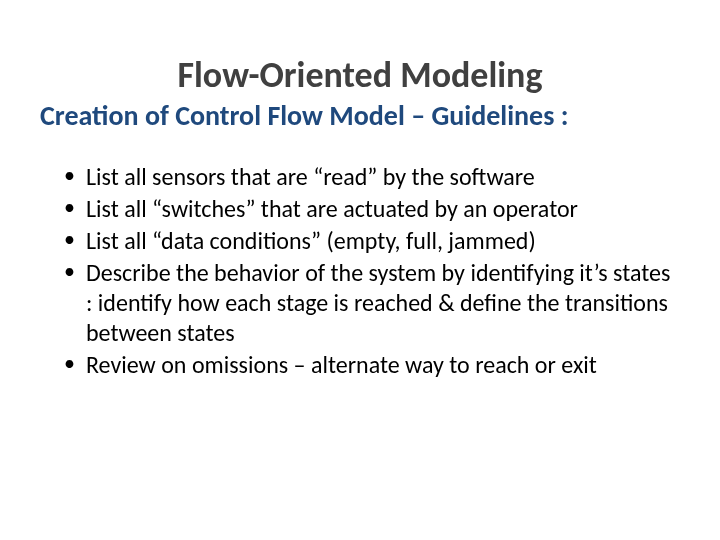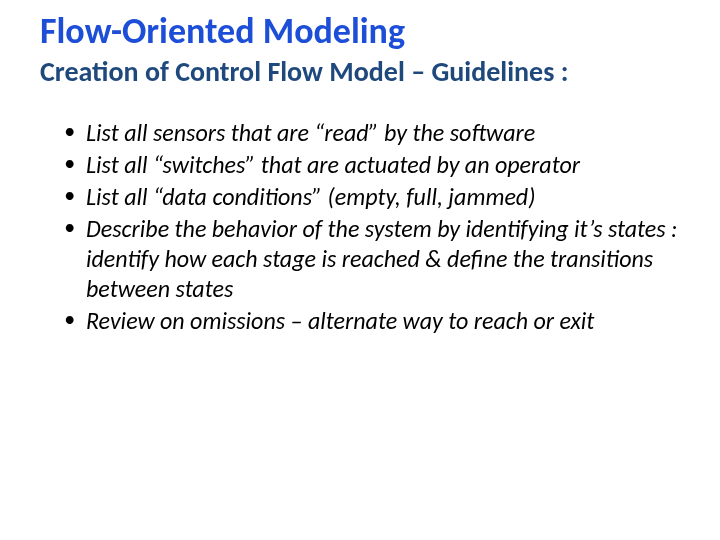--- a/index.html
+++ b/index.html
@@ -1,21 +1,21 @@
 <!DOCTYPE html>
 <html><head>
 <meta charset="utf-8">
 <style>
   * { margin: 0; padding: 0; box-sizing: border-box; }
   html, body { width: 720px; height: 540px; background: #fff; font-family: Calibri, "Segoe UI", Arial, sans-serif; color: #000; }
   .slide { width: 720px; height: 540px; padding: 12px 40px 20px 40px; }
-  .title { color: #1d4ed8; font-weight: 700; font-size: 36px; text-align: left; line-height: 1.1; margin-bottom: 4px; }
+  .title { color: #404040; font-weight: 700; font-size: 36px; text-align: center; line-height: 1.1; margin-bottom: 4px; margin-top: 44px; }
   .subtitle { color: #1f497d; font-weight: 700; font-size: 28px; line-height: 1.15; margin-bottom: 30px; }
   ul.bullets { list-style: none; padding-left: 24px; }
-  ul.bullets li { position: relative; font-size: 24px; line-height: 1.25; color: #000; padding-left: 22px; margin-bottom: 2px; font-style: italic; }
+  ul.bullets li { position: relative; font-size: 24px; line-height: 1.25; color: #000; padding-left: 22px; margin-bottom: 2px; }
   ul.bullets li::before { content: "•"; position: absolute; left: 0; top: 0; font-size: 22px; color: #000; }
 </style>
 </head>
 <body>
 
 <div class="slide">
   <div class="title">Flow-Oriented Modeling</div>
   <div class="subtitle">Creation of Control Flow Model – Guidelines :</div>
   <ul class="bullets">
     <li>List all sensors that are “read” by the software</li>

